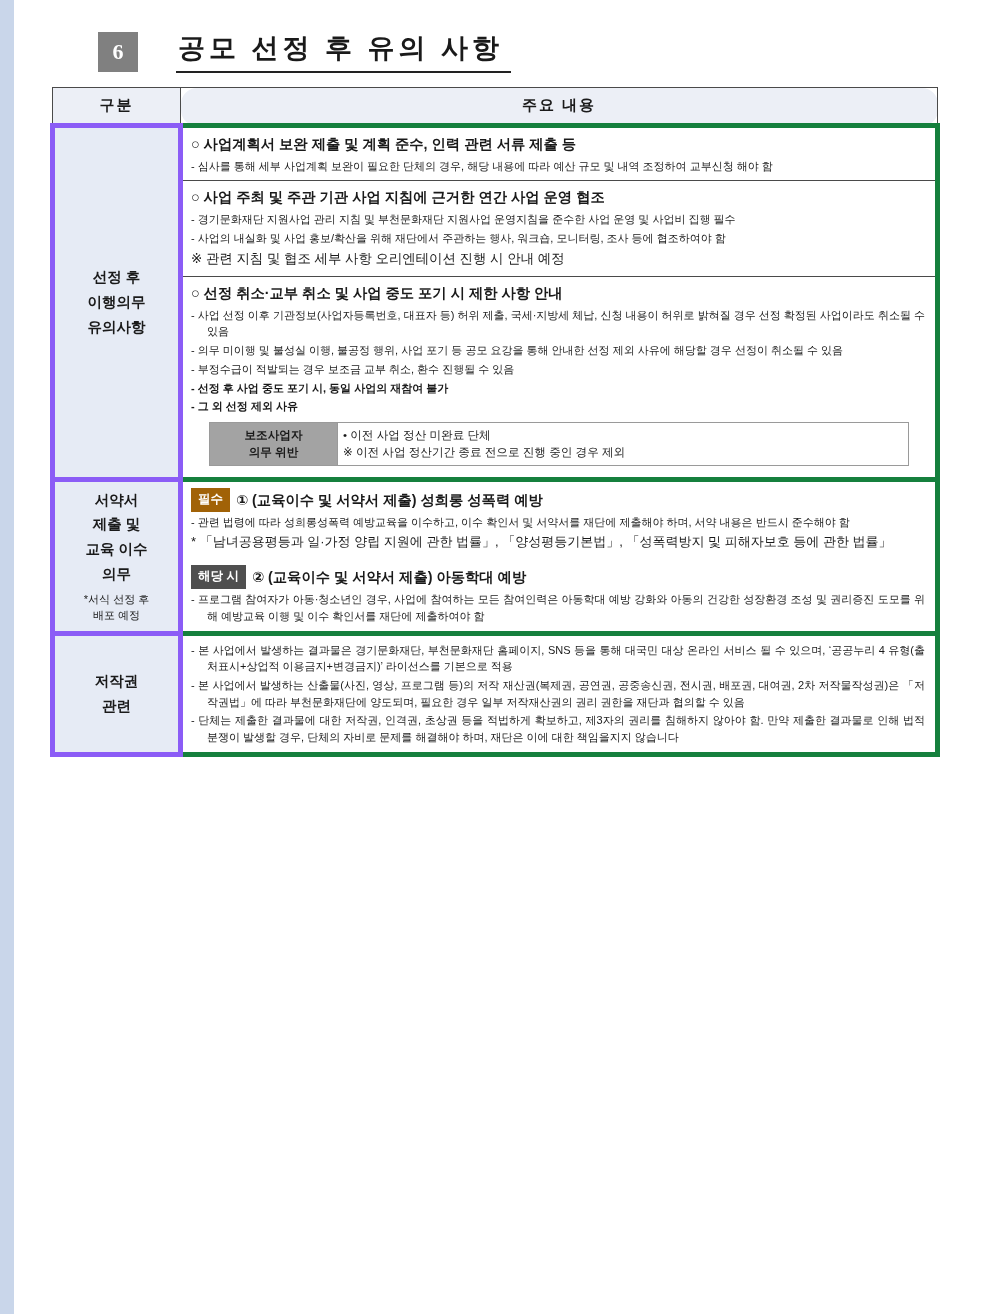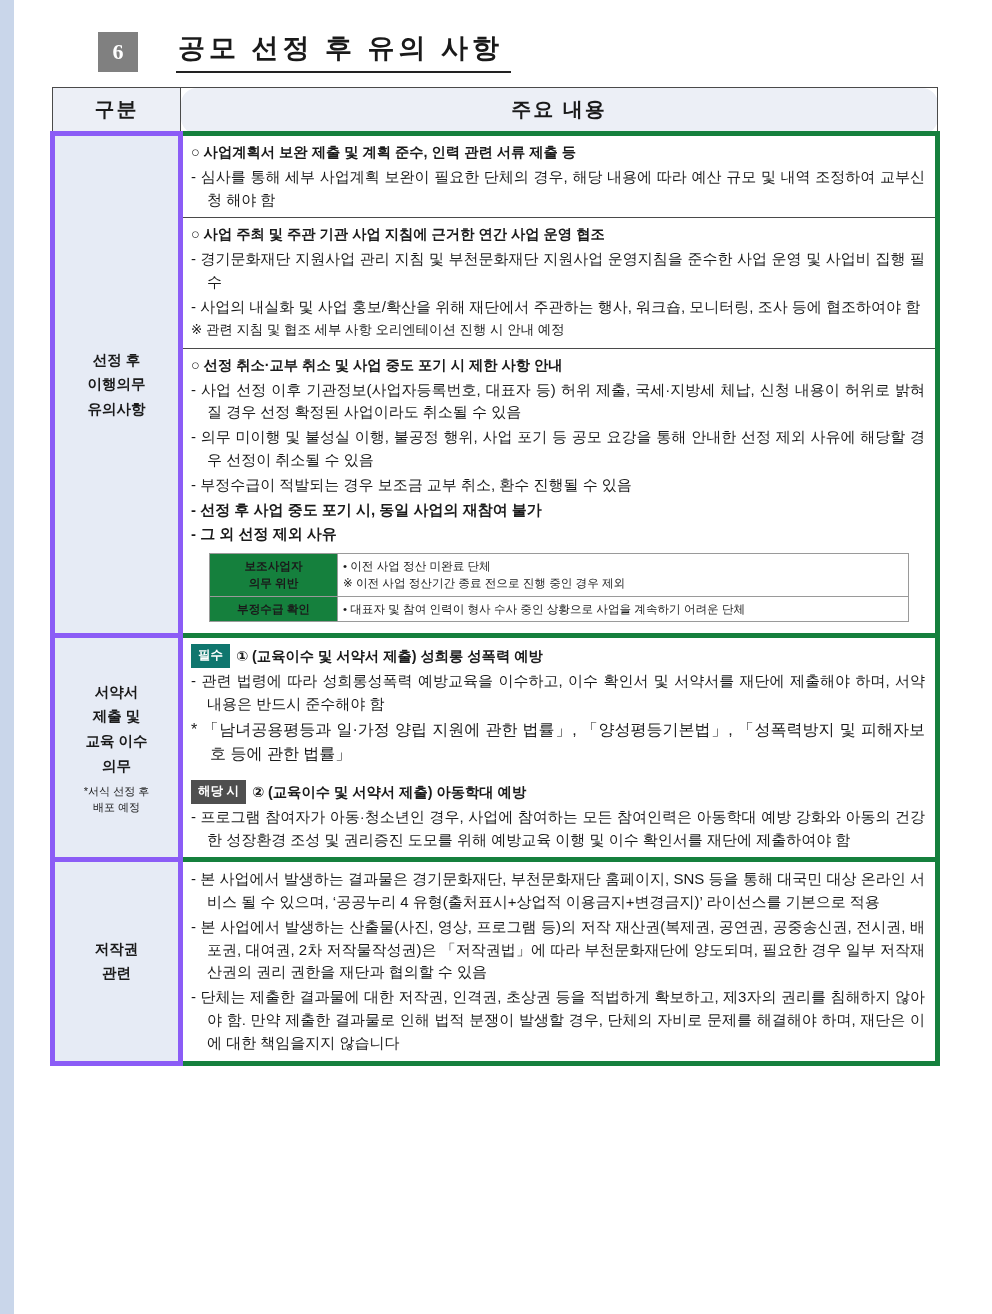--- a/index.html
+++ b/index.html
@@ -57,21 +57,21 @@
   
   table.main {
     border-collapse: collapse;
     width: 890px;
     margin-left: 22px;
     table-layout: fixed;
   }
   table.main > thead > tr > th {
     background: #eceff6;
     border: 1px solid #4a4a4a;
-    font-size: 20px;
+    font-size: 15px;
     font-weight: bold;
     padding: 8px 0;
     letter-spacing: 2px;
   }
   th.col-gubun { width: 128px; }
   th.col-content { width: auto; border-radius: 16px; }
   td.cat {
     border: 5px solid #8b5cf6;
     background: #e6ebf5;
     text-align: center;
@@ -95,39 +95,39 @@
   }
   .block {
     padding: 4px 10px 5px 8px;
   }
   .block + .block {
     border-top: 1px solid #4a4a4a;
   }
   .block.nobor { border-top: none; }
   p.line {
     margin: 2px 0 1px 0;
-    font-size: 15px;
+    font-size: 11px;
     line-height: 1.52;
     text-align: justify;
   }
   p.head {
     font-weight: bold;
     font-size: 14.3px;
     margin: 2px 0 2px 0;
   }
   p.dash {
     padding-left: 16px;
     text-indent: -16px;
     margin: 2px 0 1px 0;
   }
   p.dash.b { font-weight: bold; }
   p.star {
     padding-left: 19px;
     text-indent: -19px;
-    font-size: 16px;
+    font-size: 13px;
     margin: 2px 0;
   }
   p.note {
     padding-left: 19px;
     text-indent: -19px;
     font-size: 13.4px;
     margin: 2px 0;
   }
   
   table.inner {
@@ -140,28 +140,28 @@
     border: 1px solid #9a9a9a;
     font-size: 11.6px;
     padding: 4px 5px;
     line-height: 1.45;
     vertical-align: middle;
   }
   table.inner td.k {
     width: 128px;
     text-align: center;
     font-weight: bold;
-    background: #15803d;
+    background: #a3a3a3;
   }
   table.inner td.v { text-align: left; }
   table.inner td.v .sub2 { display: block; }
   
   .badge {
     display: inline-block;
-    background: #0f766e;
+    background: #a16207;
     color: #fff;
     font-size: 12.5px;
     font-weight: bold;
     padding: 2px 7px 3px 7px;
     margin-right: 6px;
     vertical-align: 2px;
   }
   .badge.dark { background: #4f4f4f; }
 </style>
 </head>
@@ -217,24 +217,20 @@
                 <tr>
                   <td class="k">
                     <span>보조사업자</span><br>
                     <span>의무 위반</span>
                   </td>
                   <td class="v">
                     <span class="sub2">• 이전 사업 정산 미완료 단체</span>
                     <span class="sub2">※ 이전 사업 정산기간 종료 전으로 진행 중인 경우 제외</span>
                   </td>
                 </tr>
-                <tr>
-                  <td class="k">부정수급 확인</td>
-                  <td class="v">• 대표자 및 참여 인력이 형사 수사 중인 상황으로 사업을 계속하기 어려운 단체</td>
-                </tr>
               </tbody>
             </table>
           </div>
 
         </td>
       </tr>
 
       <tr>
         <td class="cat">
           <span>서약서</span><br>

